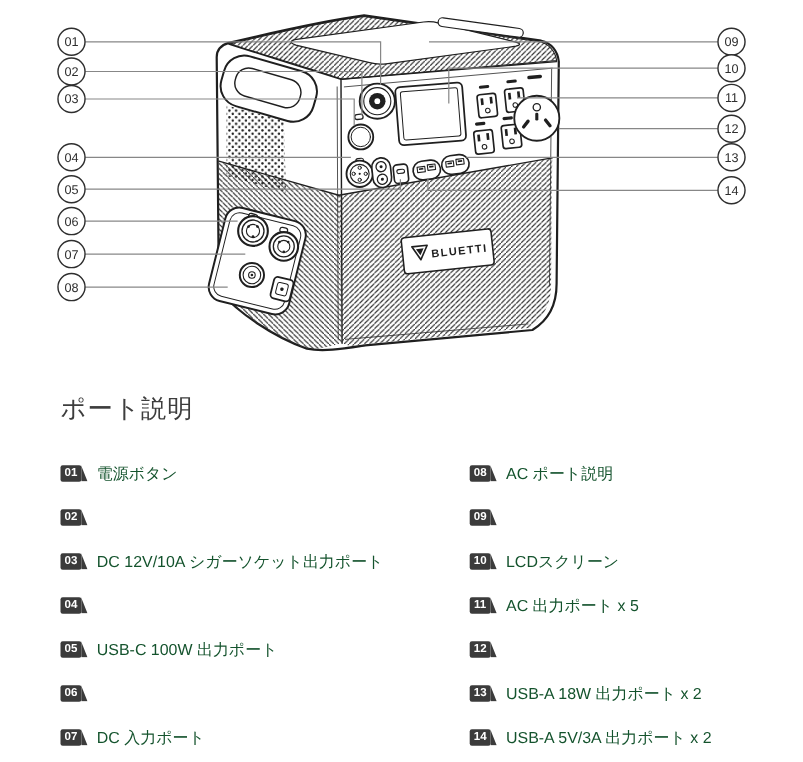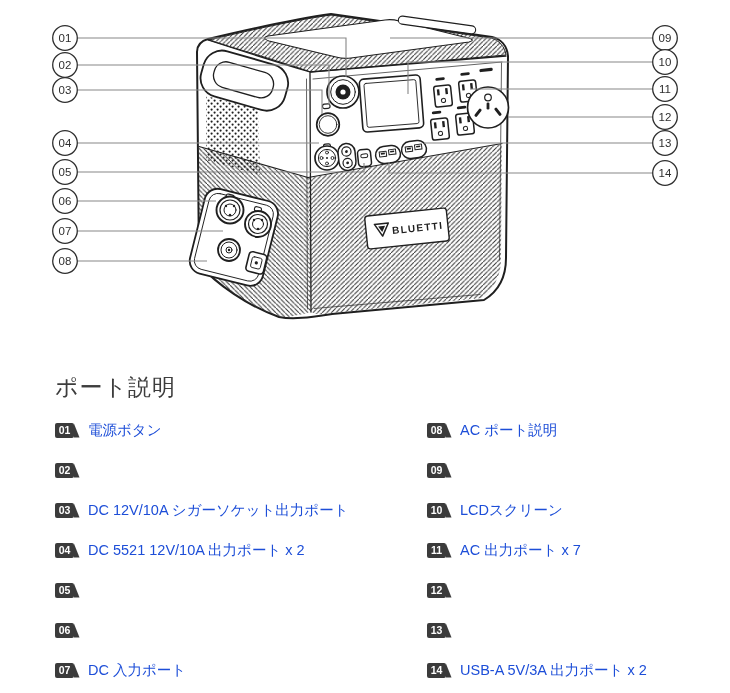--- a/index.html
+++ b/index.html
@@ -4,41 +4,41 @@
 <style>
   html,body{margin:0;padding:0;}
   body{
     width:730px;height:693px;position:relative;background:#ffffff;
     font-family:"Liberation Sans","DejaVu Sans",sans-serif;
     color:#3b3b3b;overflow:hidden;
   }
   .illu{position:absolute;left:0;top:0;}
   .illu *{vector-effect:none;}
   .heading{
-    position:absolute;left:55px;top:372px;margin:0;
+    position:absolute;left:55px;top:356px;margin:0;
     font-size:23px;font-weight:500;color:#3d3d3d;letter-spacing:1px;
   }
   ul.port-col{
     position:absolute;top:410px;margin:0;padding:0;list-style:none;
   }
   ul.port-col.left{left:55px;width:340px;}
   ul.port-col.right{left:427px;width:300px;}
   li.row{
     height:40px;display:flex;align-items:center;white-space:nowrap;
   }
   .badge{
     position:relative;display:inline-flex;align-items:center;justify-content:center;
     width:19px;height:15px;background:#3b3b3b;color:#fff;border-radius:2px;
     font-size:10.5px;font-weight:bold;flex:0 0 auto;
   }
   .badge .tail{
     position:absolute;right:-5.5px;bottom:0;width:6px;height:15px;background:#3b3b3b;
     clip-path:polygon(0 0,100% 100%,0 100%);
   }
-  .row .label{margin-left:14px;font-size:14.5px;color:#1d4ed8;}
+  .row .label{margin-left:14px;font-size:14.5px;color:#14532d;}
   
   .lineart{stroke:#1f1f1f;fill:none;stroke-linecap:round;stroke-linejoin:round;}
 </style>
 </head>
 <body>
 
 <svg class="illu" width="730" height="345" viewBox="0 0 730 345">
   <defs>
     <pattern id="hA" width="4.6" height="4.6" patternUnits="userSpaceOnUse">
       <path d="M0,4.6 L4.6,0" stroke="#2f2f2f" stroke-width="1"></path>
@@ -324,27 +324,27 @@
         <span>03</span>
         <span class="tail"></span>
       </span>
     <span class="label">DC 12V/10A シガーソケット出力ポート</span>
   </li>
   <li class="row">
     <span class="badge">
         <span>04</span>
         <span class="tail"></span>
       </span>
-    <span class="label">DC 5521 12V/10A 出力ポート x 2</span>
   </li>
   <li class="row">
     <span class="badge">
         <span>05</span>
         <span class="tail"></span>
       </span>
+    <span class="label">USB-C 100W 出力ポート</span>
   </li>
   <li class="row">
     <span class="badge">
         <span>06</span>
         <span class="tail"></span>
       </span>
   </li>
   <li class="row">
     <span class="badge">
         <span>07</span>
@@ -373,33 +373,34 @@
         <span>10</span>
         <span class="tail"></span>
       </span>
     <span class="label">LCDスクリーン</span>
   </li>
   <li class="row">
     <span class="badge">
         <span>11</span>
         <span class="tail"></span>
       </span>
-    <span class="label">AC 出力ポート x 7</span>
+    <span class="label">AC 出力ポート x 5</span>
   </li>
   <li class="row">
     <span class="badge">
         <span>12</span>
         <span class="tail"></span>
       </span>
   </li>
   <li class="row">
     <span class="badge">
         <span>13</span>
         <span class="tail"></span>
       </span>
+    <span class="label">USB-A 18W 出力ポート x 2</span>
   </li>
   <li class="row">
     <span class="badge">
         <span>14</span>
         <span class="tail"></span>
       </span>
     <span class="label">USB-A 5V/3A 出力ポート x 2</span>
   </li>
 </ul>
 

